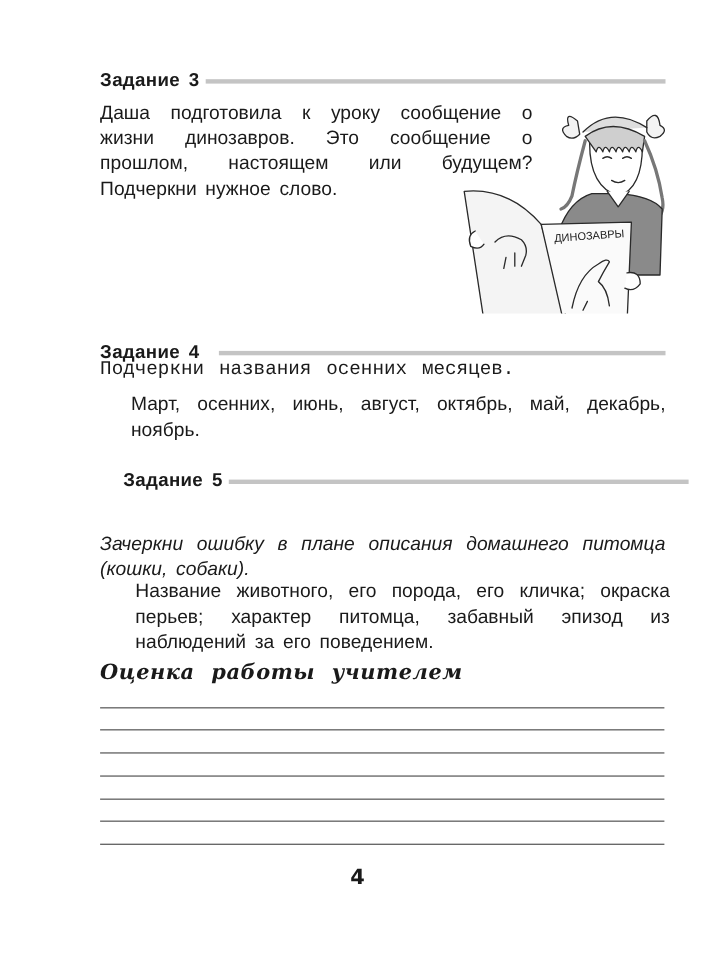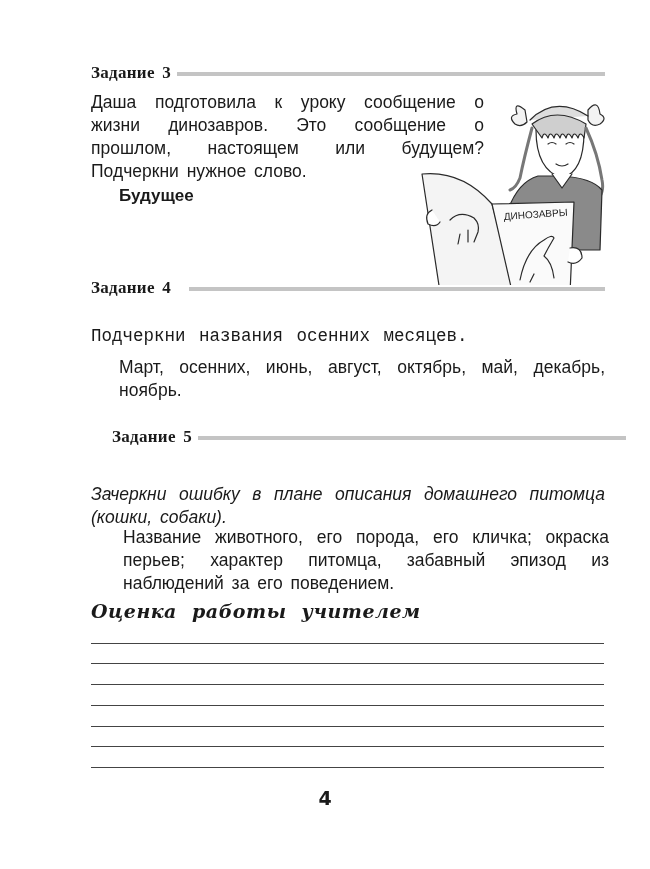--- a/index.html
+++ b/index.html
@@ -22,21 +22,20 @@
       height: 24px;
       display: flex;
       align-items: center;
     }
     .task-title {
       font-weight: bold;
       font-size: 17px;
       letter-spacing: 0.3px;
       white-space: nowrap;
       word-spacing: 3px;
-      font-family: Liberation Serif, serif;
     }
     .task-rule {
       flex: 1;
       height: 4px;
       background: #c4c4c4;
       margin-left: 6px;
       margin-top: 2px;
     }
     .para {
       position: absolute;
@@ -98,21 +97,20 @@
 <body>
 
 <div class="task-header" style="top:61px;">
   <span class="task-title">Задание  3</span>
   <span class="task-rule"></span>
 </div>
 
 <p class="para" style="left:91px; top:91px; width:393px; margin:0;">Даша подготовила к уроку сообщение о жизни динозавров. Это сообщение о прошлом, настоящем или будущем? Подчеркни нужное слово.</p>
 
 <div class="answers">
-  <div class="answer">Будущее</div>
 </div>
 
 <svg class="illustration" viewBox="0 0 185 205" xmlns="http://www.w3.org/2000/svg">
   <g fill="none" stroke="#2a2a2a" stroke-width="1.2" stroke-linecap="round" stroke-linejoin="round">
 
     <path d="M105 30 q-12 -10 -8 4 q-10 2 -2 10 q6 4 12 -2 z" fill="#f3f3f3"></path>
     <path d="M168 30 q10 -12 12 4 q8 4 0 10 q-8 4 -12 -4 z" fill="#f3f3f3"></path>
 
     <path d="M110 40 q25 -25 58 -4" fill="#ddd"></path>
 
@@ -137,21 +135,21 @@
     <text x="84" y="140" font-family="Liberation Sans, sans-serif" font-size="10" fill="#222" stroke="none" transform="rotate(-4 84 140)">ДИНОЗАВРЫ</text>
 
     <path d="M30 140 q10 -10 24 -2 q6 6 4 14 l-4 10 m-14 -8 l-2 10 m10 -14 l0 12"></path>
     <path d="M100 200 q6 -30 24 -40 q8 -6 10 -2 q-6 10 -10 18 q8 6 10 22 m-20 -4 l-4 8"></path>
 
     <path d="M12 130 q-8 4 -4 14 q8 4 12 -2" fill="#fff"></path>
     <path d="M150 168 q12 -2 12 10 q-6 8 -14 4" fill="#fff"></path>
   </g>
 </svg>
 
-<div class="task-header" style="top:276px;gap:12px;">
+<div class="task-header" style="top:308px;gap:12px;">
   <span class="task-title">Задание  4</span>
   <span class="task-rule"></span>
 </div>
 
 <p class="para" style="left:91px; top:325px; width:514px; margin:0;font-family:Liberation Mono, monospace;">Подчеркни названия осенних месяцев.</p>
 
 <p class="para" style="left:119px; top:356px; width:486px; margin:0;">Март, осенних, июнь, август, октябрь, май, декабрь, ноябрь.</p>
 
 <div class="task-header" style="top:425px;margin-left:21px;">
   <span class="task-title">Задание  5</span>

